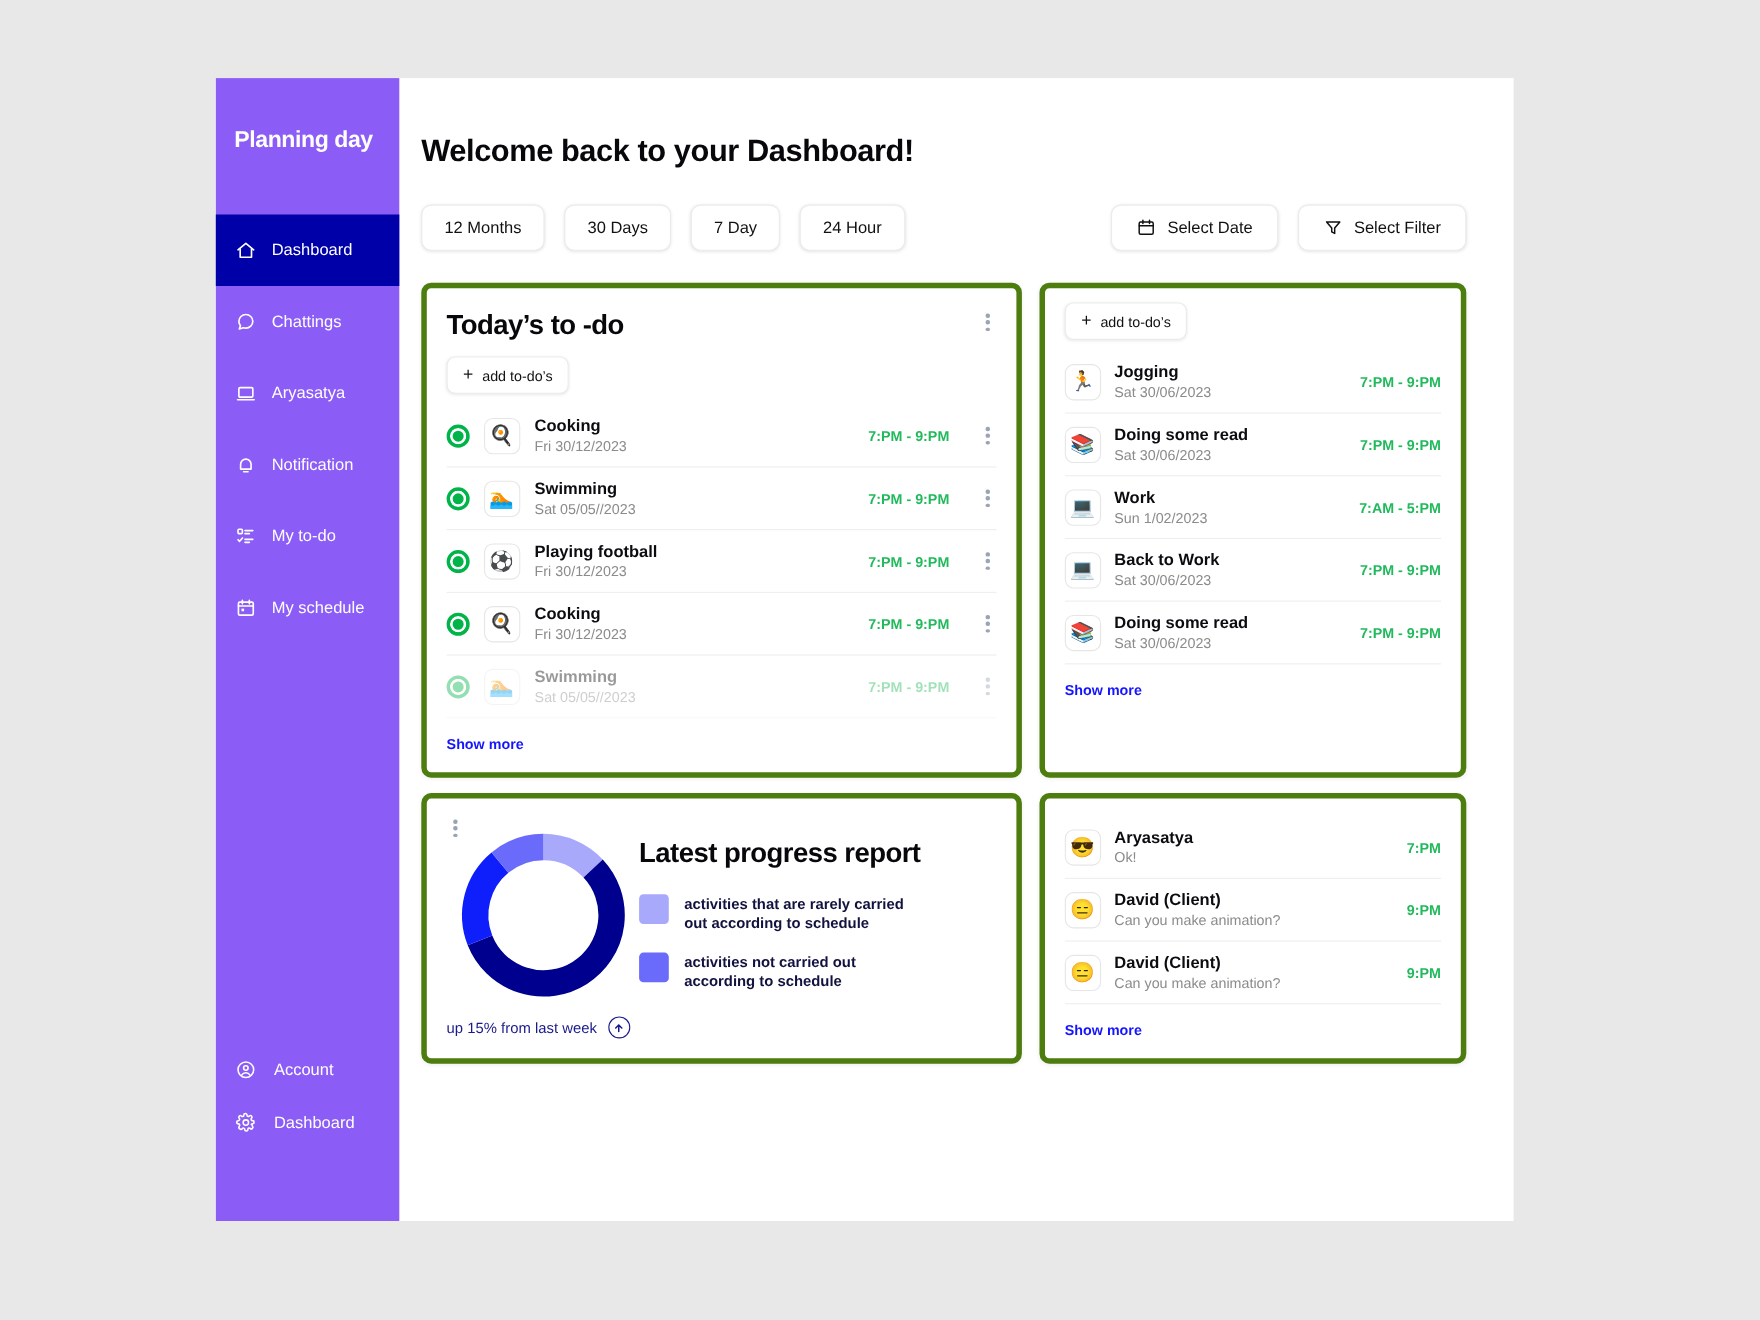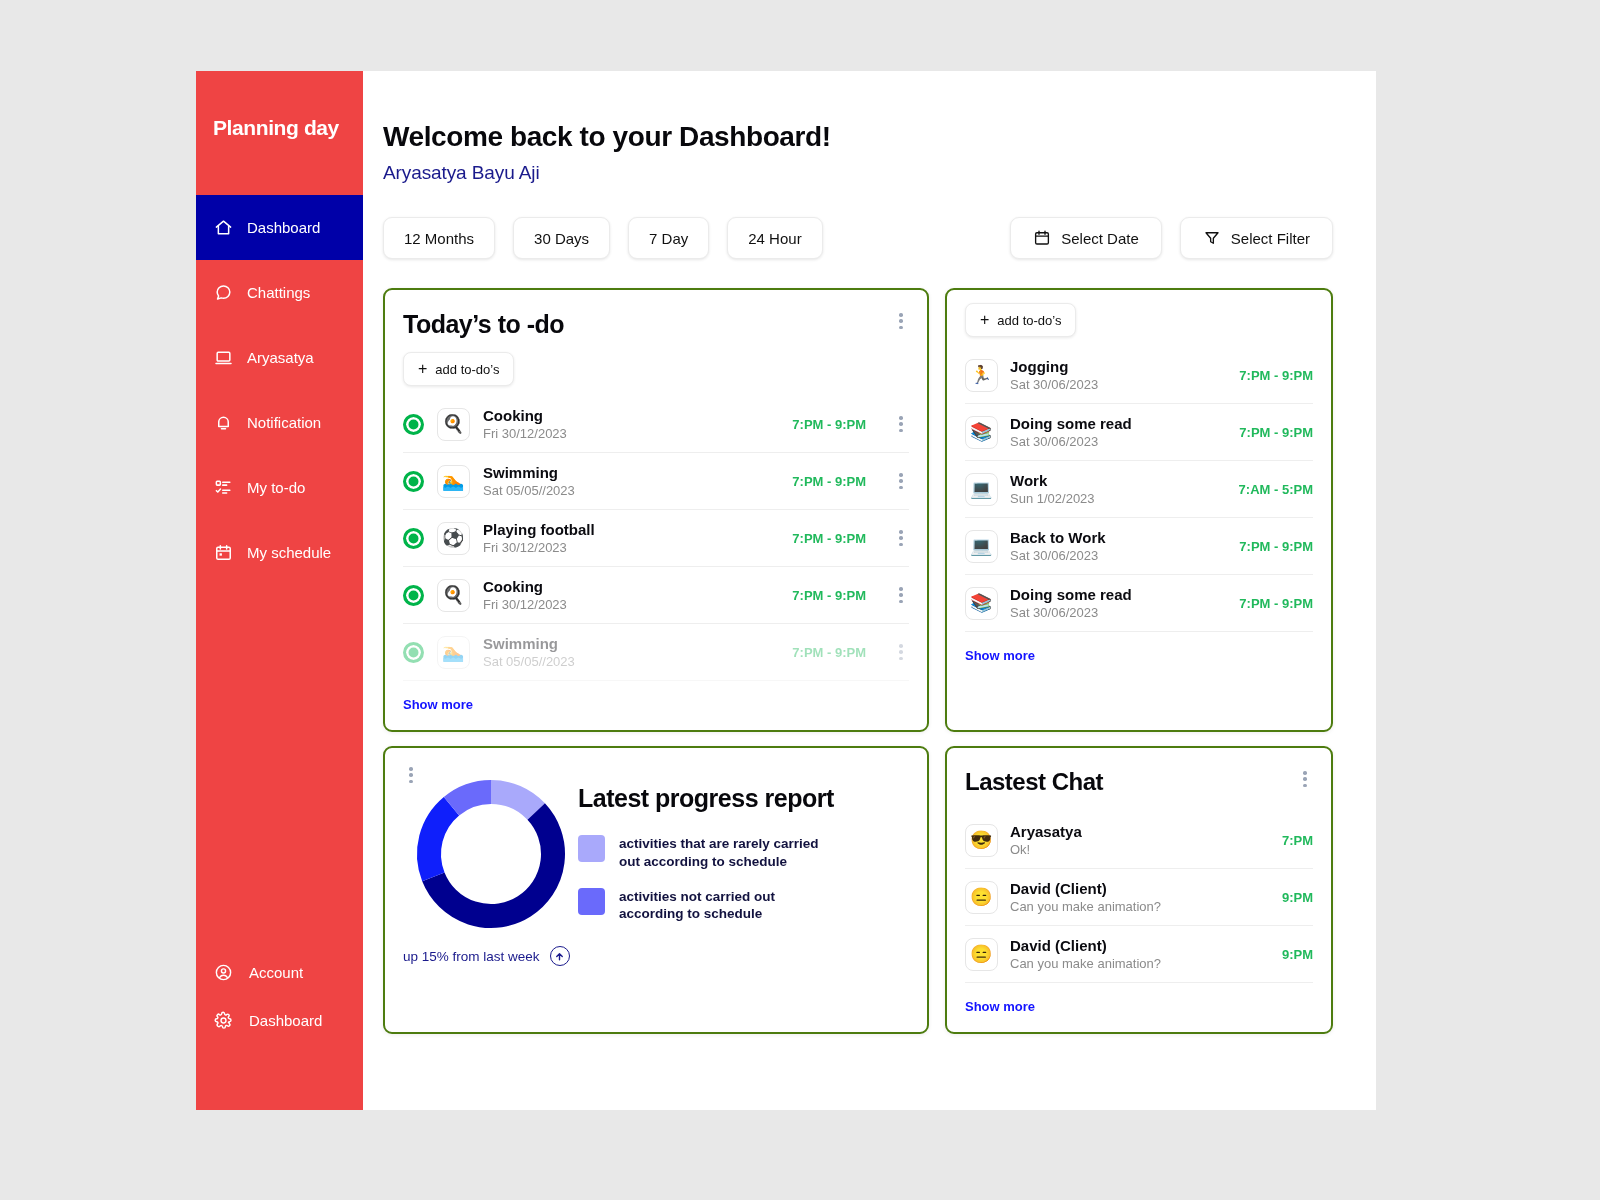--- a/index.html
+++ b/index.html
@@ -19,21 +19,21 @@
     width: 1180px;
     height: 1039px;
     background: #ffffff;
     display: flex;
     overflow: hidden;
   }
 
   
   .sidebar {
     width: 167px;
-    background: #ef4444;
+    background: #8b5cf6;
     display: flex;
     flex-direction: column;
     flex: 0 0 167px;
     position: relative;
   }
   .brand {
     color: #ffffff;
     font-size: 21px;
     font-weight: 700;
     letter-spacing: -0.4px;
@@ -107,21 +107,21 @@
   
   .grid {
     display: grid;
     grid-template-columns: 546px 388px;
     column-gap: 16px;
     row-gap: 14px;
     margin-top: 28px;
   }
   .card {
     background: #ffffff;
-    border: 2px solid #4d7c0f;
+    border: 5px solid #4d7c0f;
     border-radius: 9px;
     box-shadow: 0 1px 4px rgba(0,0,0,0.07);
     position: relative;
   }
 
   .card-head {
     display: flex;
     align-items: flex-start;
     justify-content: space-between;
     padding: 20px 18px 0 18px;
@@ -327,21 +327,20 @@
             </svg>
         </span>
         <span class="label">Dashboard</span>
       </div>
     </div>
   </aside>
 
   <main class="main">
 
     <h1 class="page-title">Welcome back to your Dashboard!</h1>
-    <div class="page-subtitle">Aryasatya Bayu Aji</div>
 
     <div class="toolbar">
       <div class="pill">12 Months</div>
       <div class="pill">30 Days</div>
       <div class="pill">7 Day</div>
       <div class="pill">24 Hour</div>
 
       <div class="toolbar-right">
         <div class="pill">
           <span>
@@ -556,28 +555,20 @@
           <span class="txt">up 15% from last week</span>
           <span class="arrow-circle">
             <svg width="11" height="11" viewBox="0 0 24 24" fill="none" stroke="#1a1a8c" stroke-width="3" stroke-linecap="round" stroke-linejoin="round">
                 <path d="M12 19V6M6 12l6-6 6 6"></path>
               </svg>
           </span>
         </div>
       </section>
 
       <section class="card card-chat">
-        <div class="card-head">
-          <div class="card-title sm">Lastest Chat</div>
-          <div class="kebab">
-              <i></i>
-              <i></i>
-              <i></i>
-            </div>
-        </div>
         <div class="list" style="margin-top:16px">
 
           <div class="row">
             <span class="emoji-tile">😎</span>
             <span class="row-text">
               <span class="row-title">Aryasatya</span>
               <span class="row-date">Ok!</span>
             </span>
             <span class="row-time">7:PM</span>
           </div>

